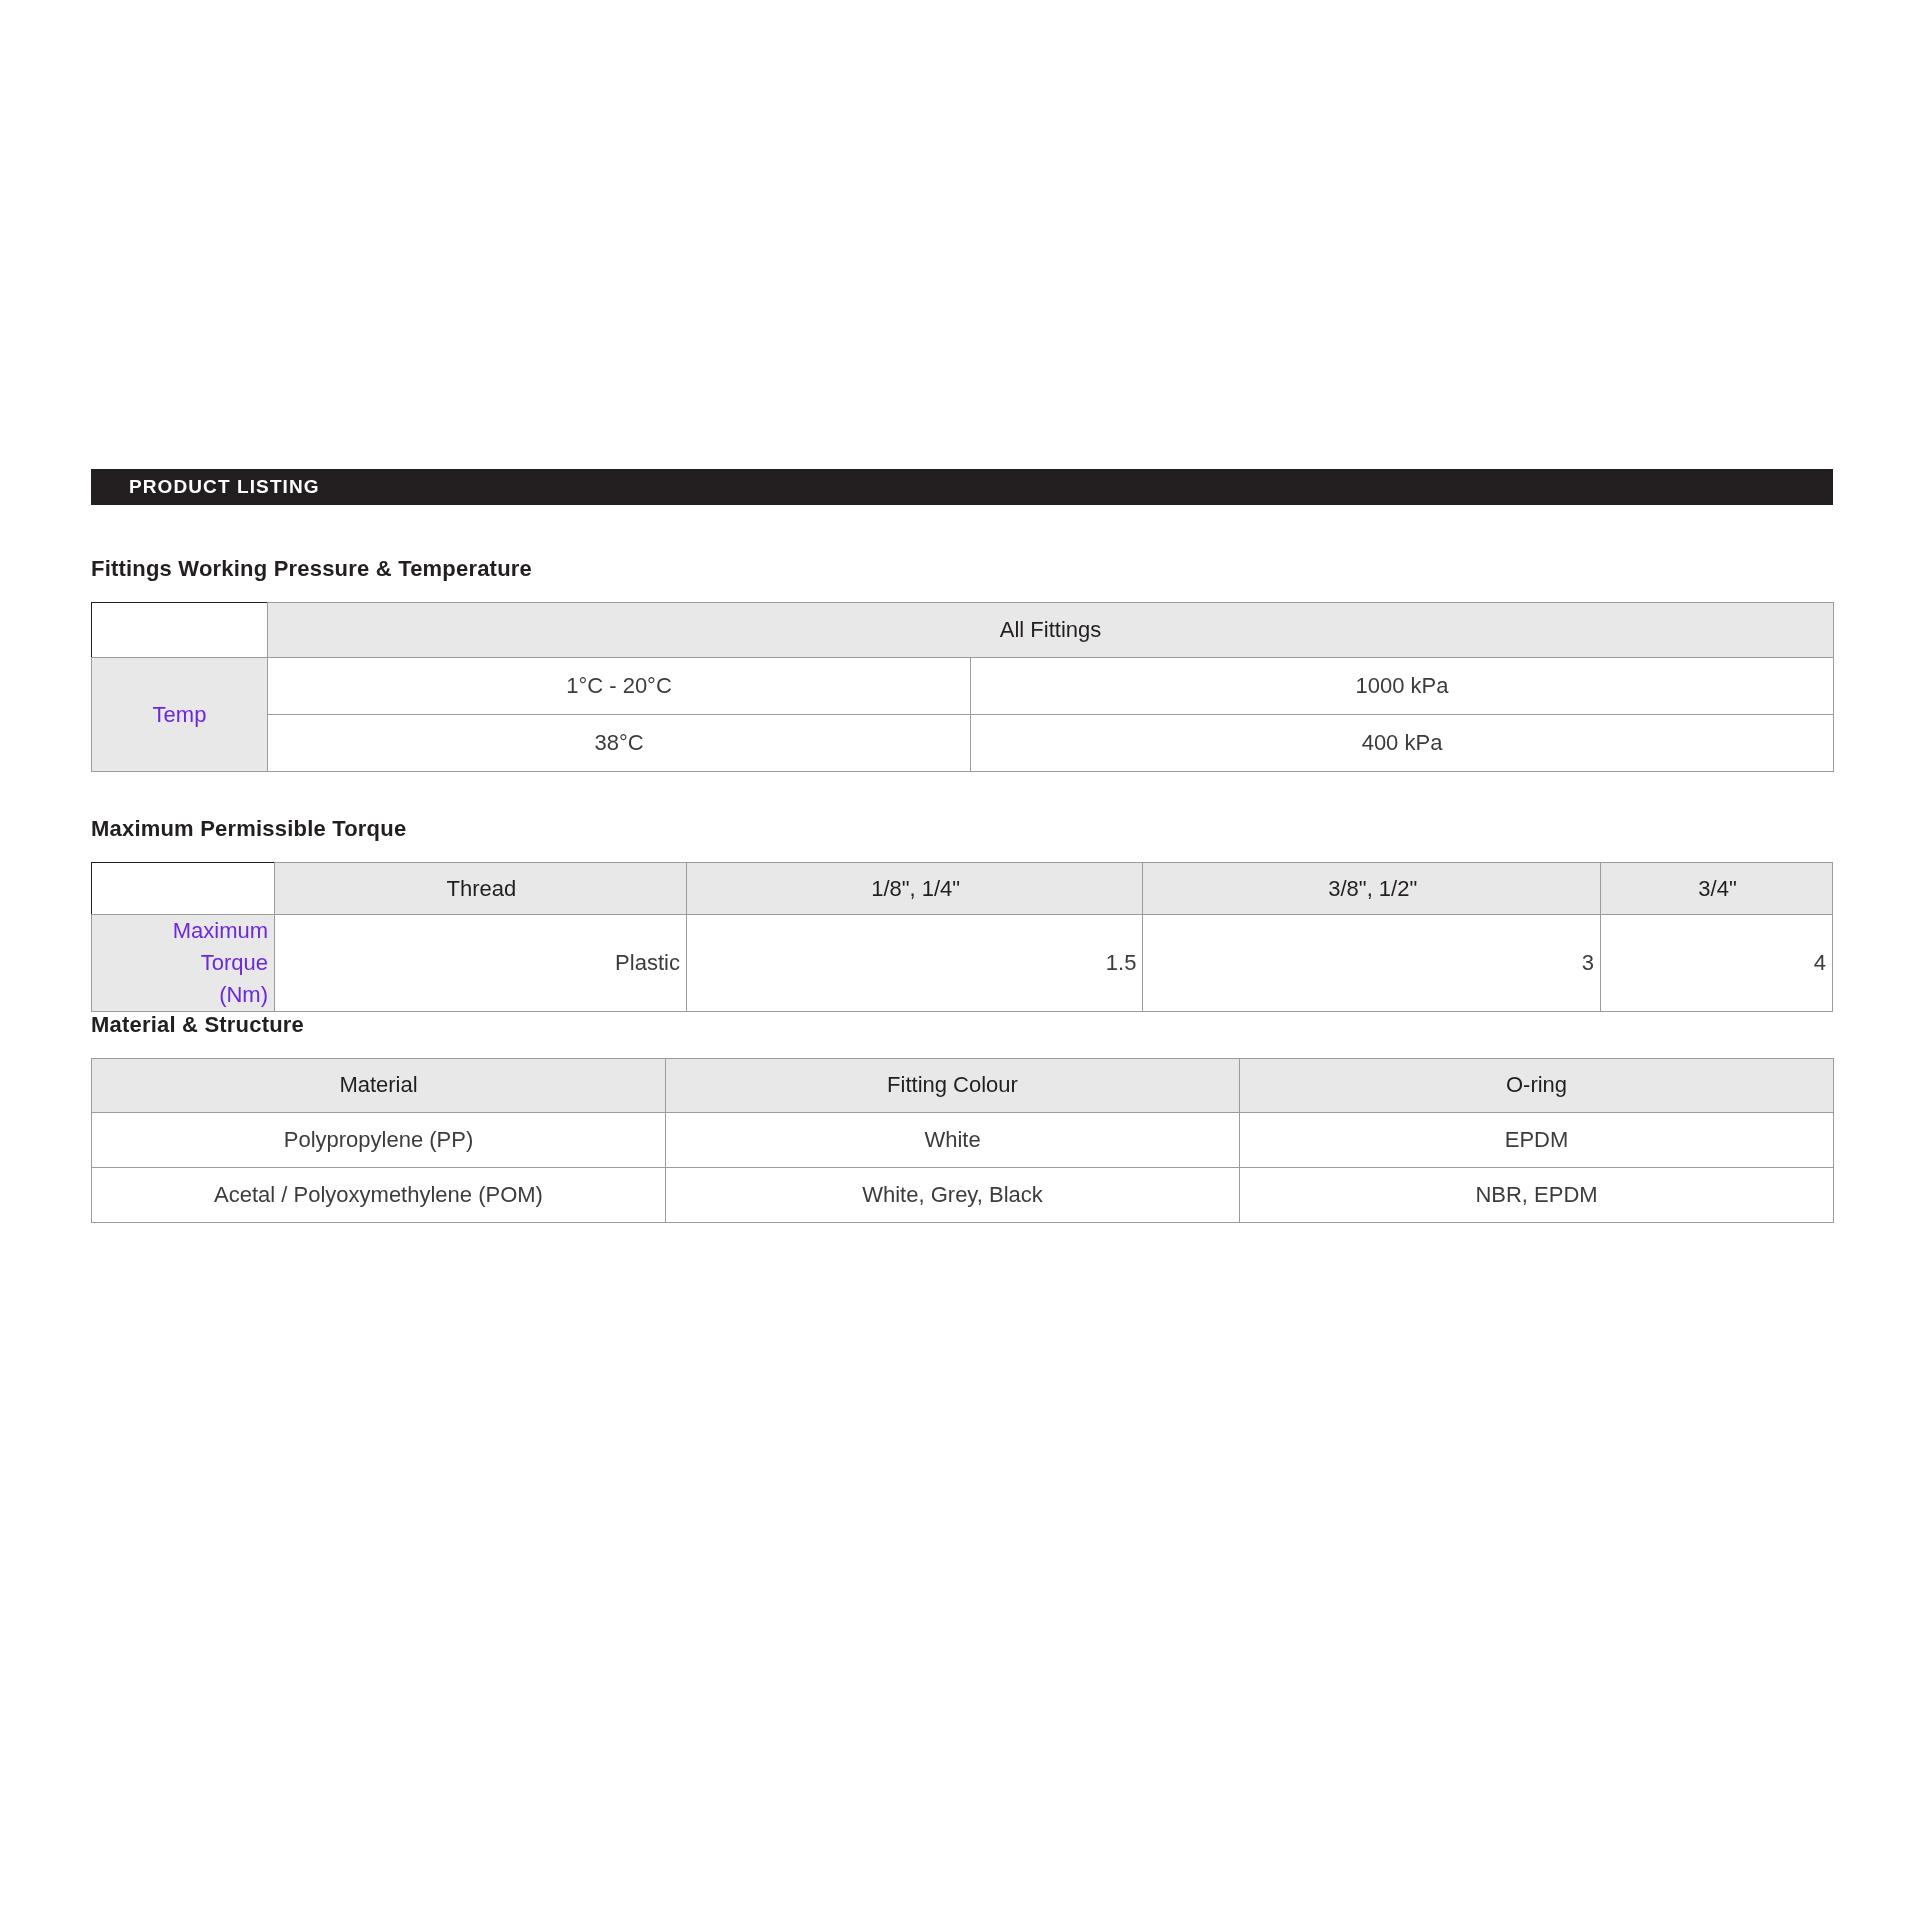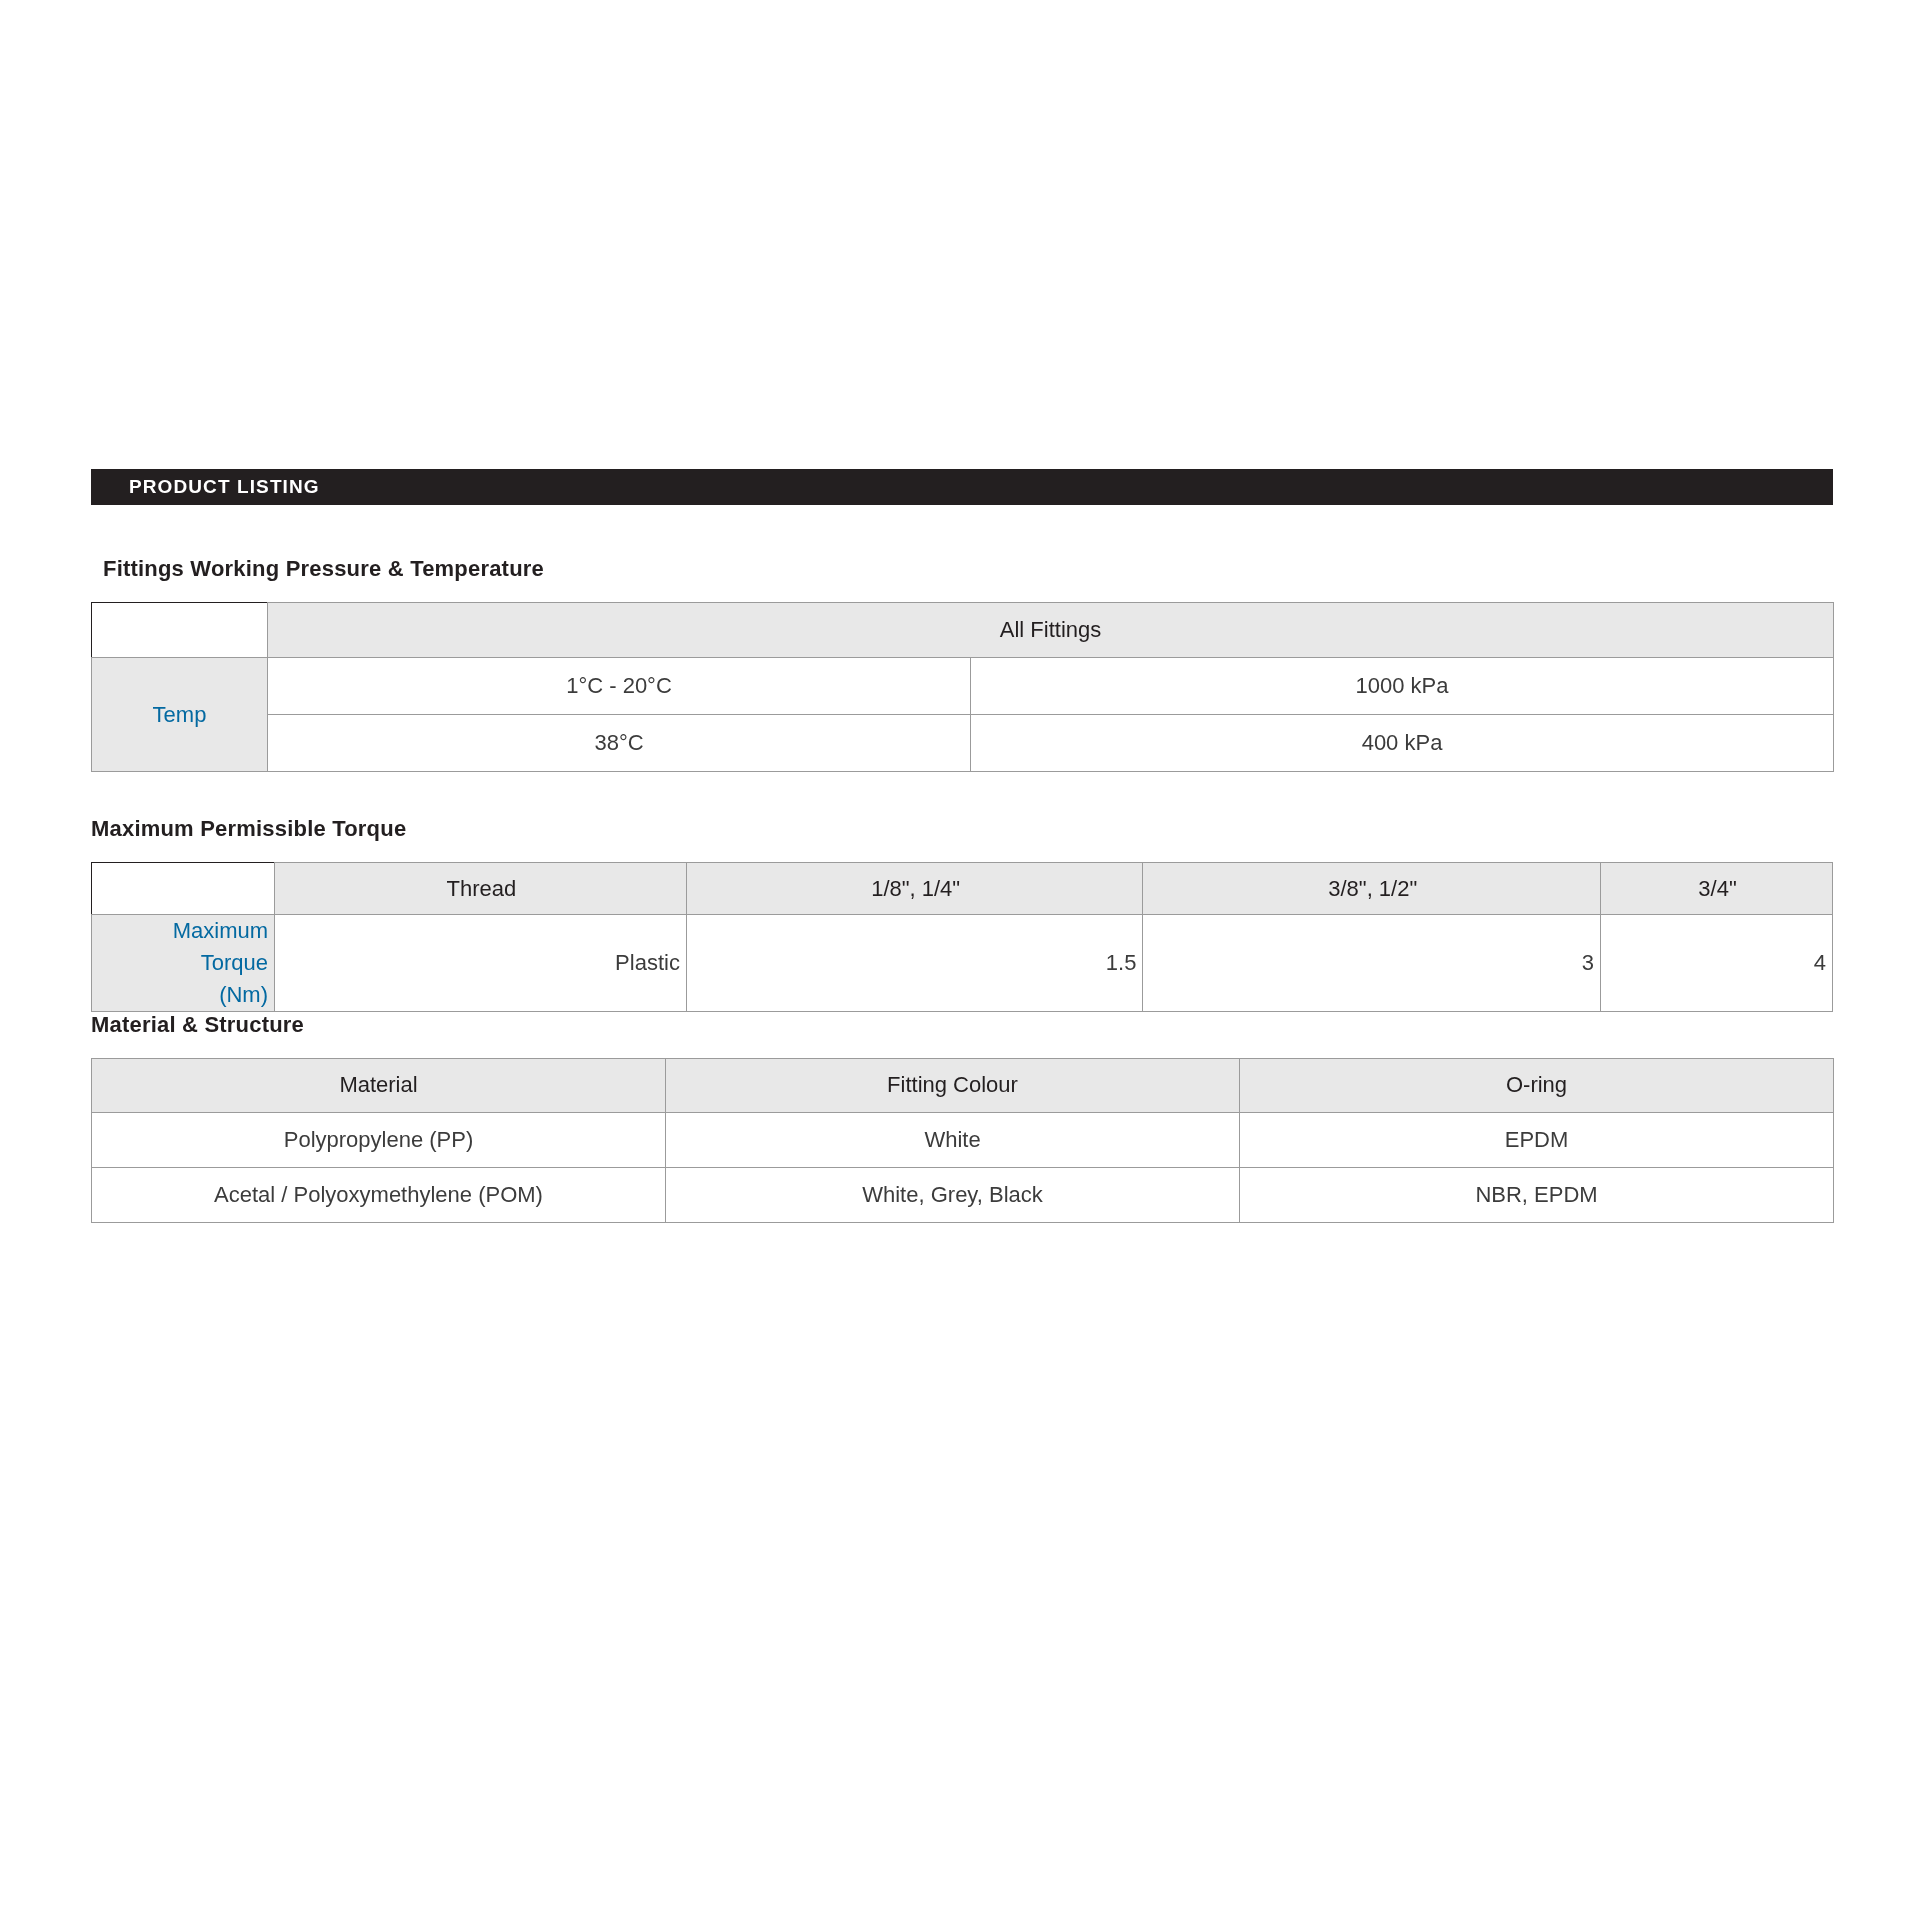--- a/index.html
+++ b/index.html
@@ -47,21 +47,21 @@
     letter-spacing: 1.1px;
   }
 
   
   .subheading {
     font-size: 22px;
     font-weight: bold;
     color: #231f20;
     letter-spacing: 0.2px;
   }
-  .sh-1 { margin-top: 51px; margin-left: 12px; }
+  .sh-1 { margin-top: 51px; }
   .sh-2 { margin-top: 44px; }
   .sh-3 { }
 
   
   table {
     border-collapse: collapse;
     width: 100%;
     table-layout: fixed;
     font-size: 22px;
     color: #3c3c3c;
@@ -82,21 +82,21 @@
     color: #231f20;
     font-weight: bold;
   }
   .blank {
     background: #ffffff;
     border-left: 1px solid #231f20 !important;
     border-top: 1px solid #231f20 !important;
   }
   .rowlbl {
     background: #e8e8e8;
-    color: #0369a1;
+    color: #6d28d9;
     font-weight: bold;
     line-height: 1.45;
   }
 
   
   #table-pressure-temp td { height: 56px; }
   #table-pressure-temp tr:first-child td { height: 54px; }
 
   
   #table-torque td { height: 51px; padding-left: 8px; }

